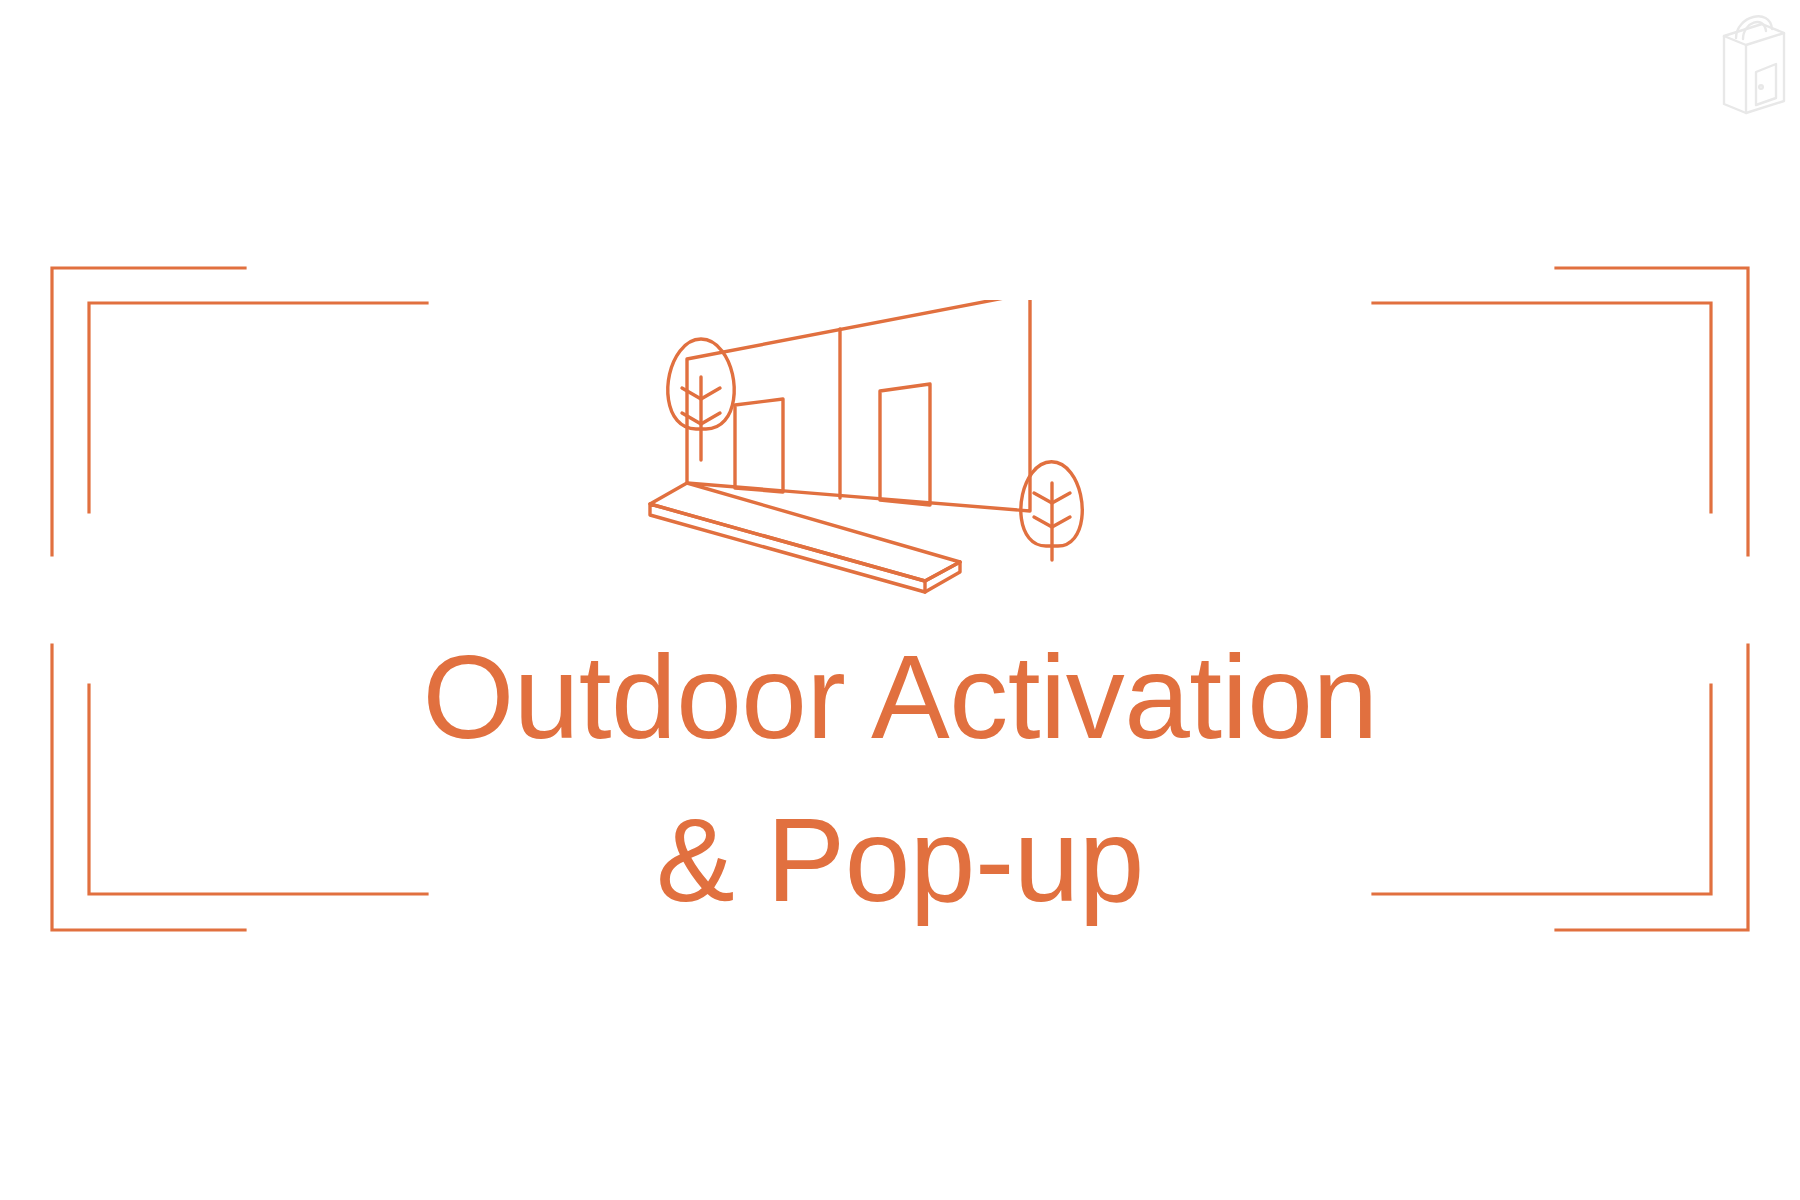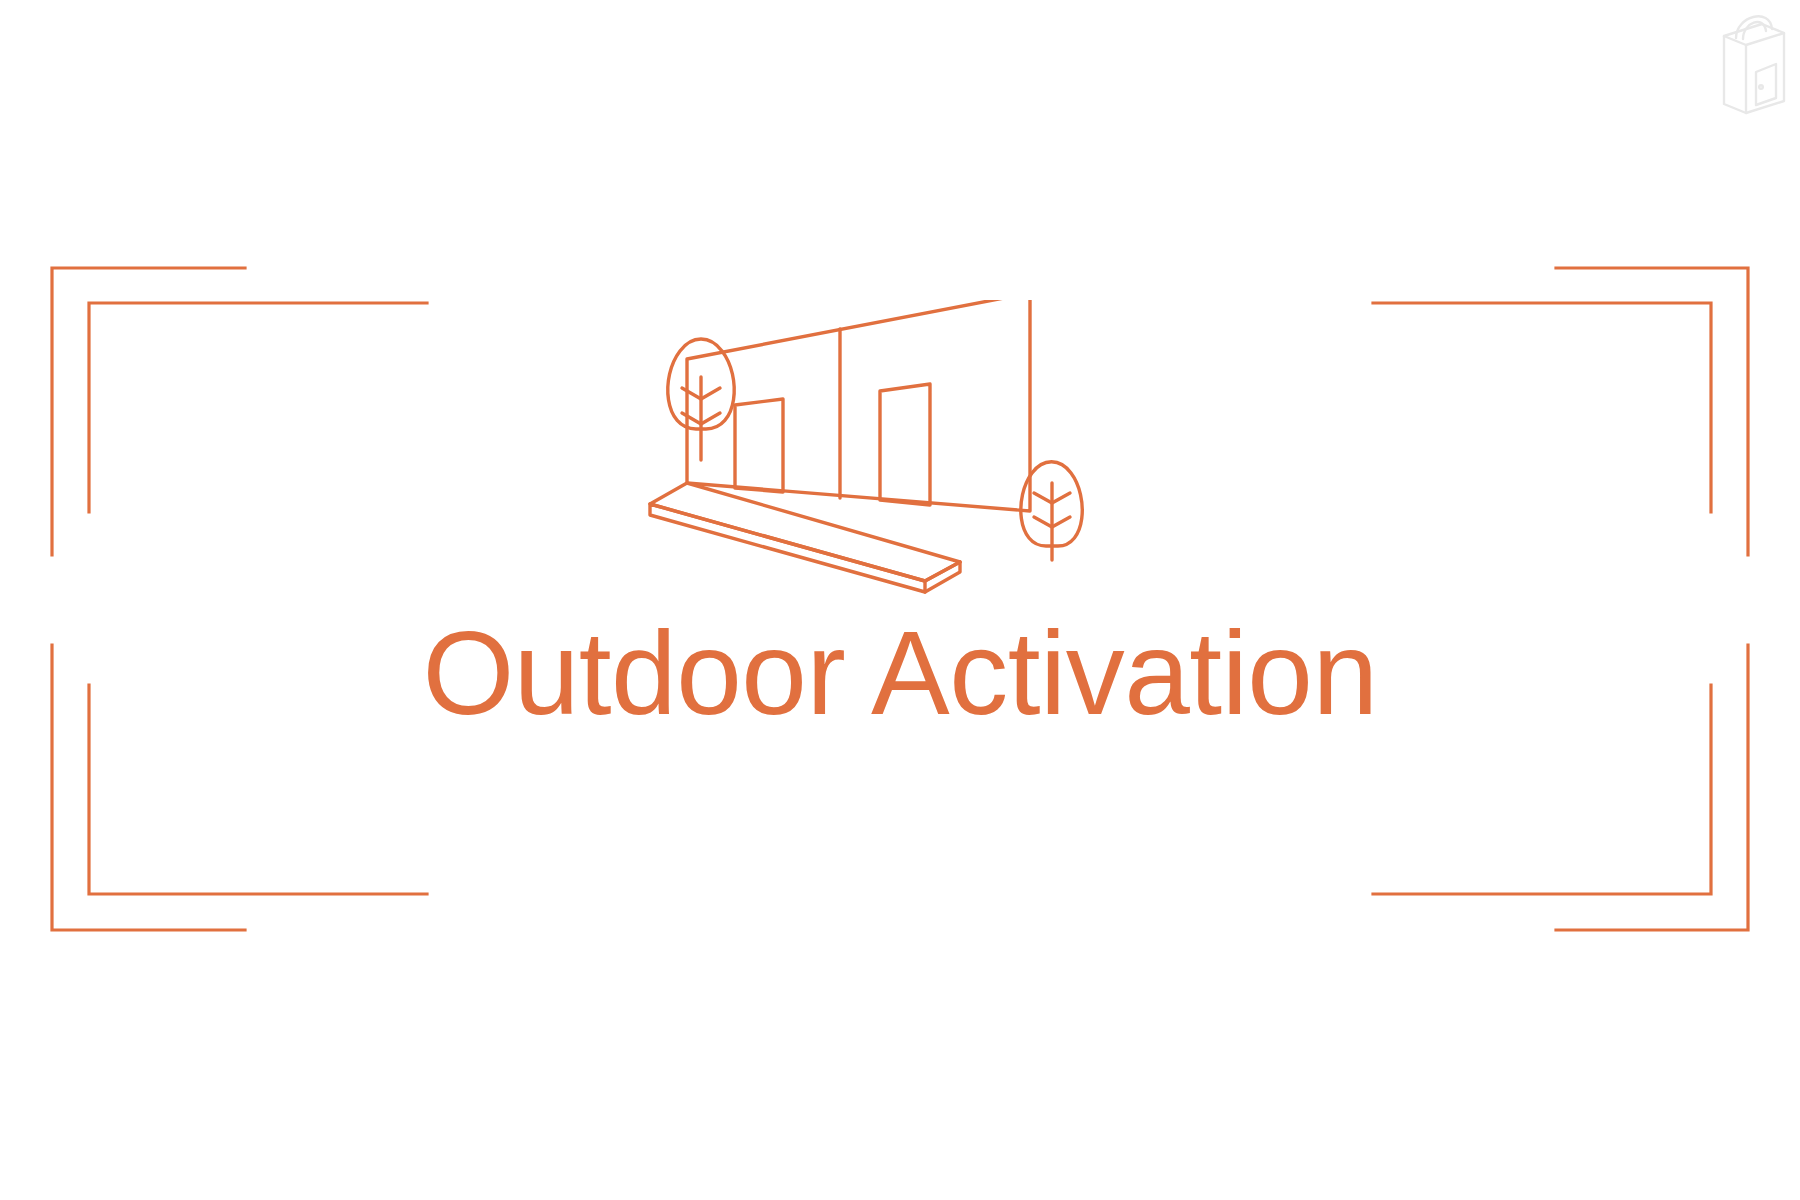--- a/index.html
+++ b/index.html
@@ -55,20 +55,21 @@
     text-align: center;
     line-height: 1.18;
     letter-spacing: -0.5px;
   }
   #headline .line {
     display: block;
     font-size: 118px;
     font-weight: 400;
     color: #e1703f;
     white-space: pre;
+    margin-top: 24px;
   }
 </style>
 </head>
 <body>
 
 <div id="slide">
 
   <div id="brand-logo">
     <svg viewBox="0 0 96 112" width="96" height="112">
       <g fill="none" stroke="#e8e8e8" stroke-width="2.4" stroke-linejoin="round" stroke-linecap="round">
@@ -140,15 +141,16 @@
         <path d="M412 203 L430 193"></path>
         <path d="M412 227 L394 217"></path>
         <path d="M412 227 L430 217"></path>
       </g>
 
     </g>
   </svg>
 
   <div id="headline">
     <span class="line">Outdoor Activation</span>
+    <span class="line">&amp; Pop-up</span>
   </div>
 
 </div>
 
 </body></html>

